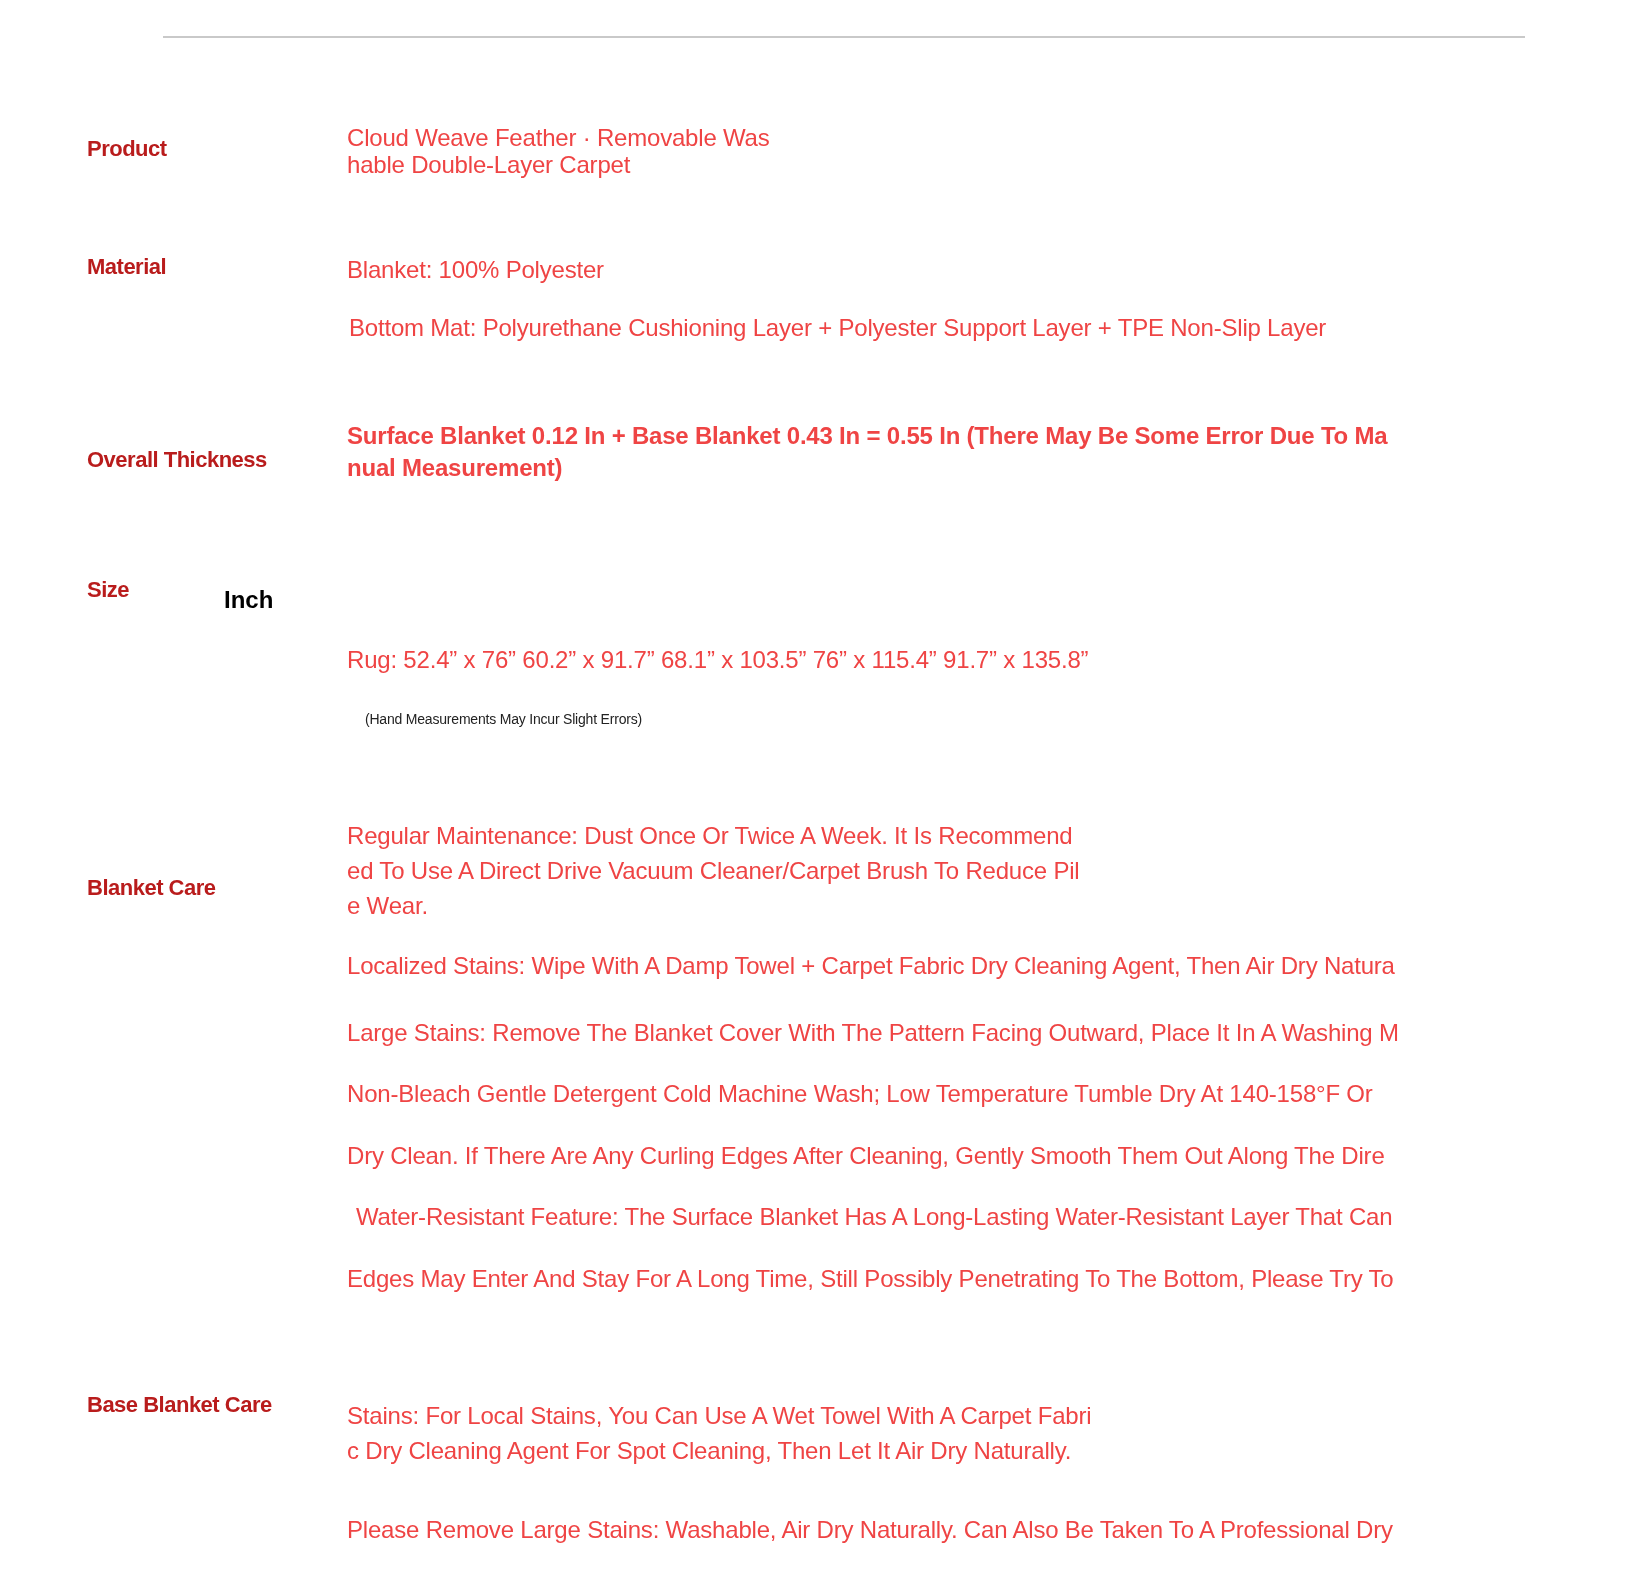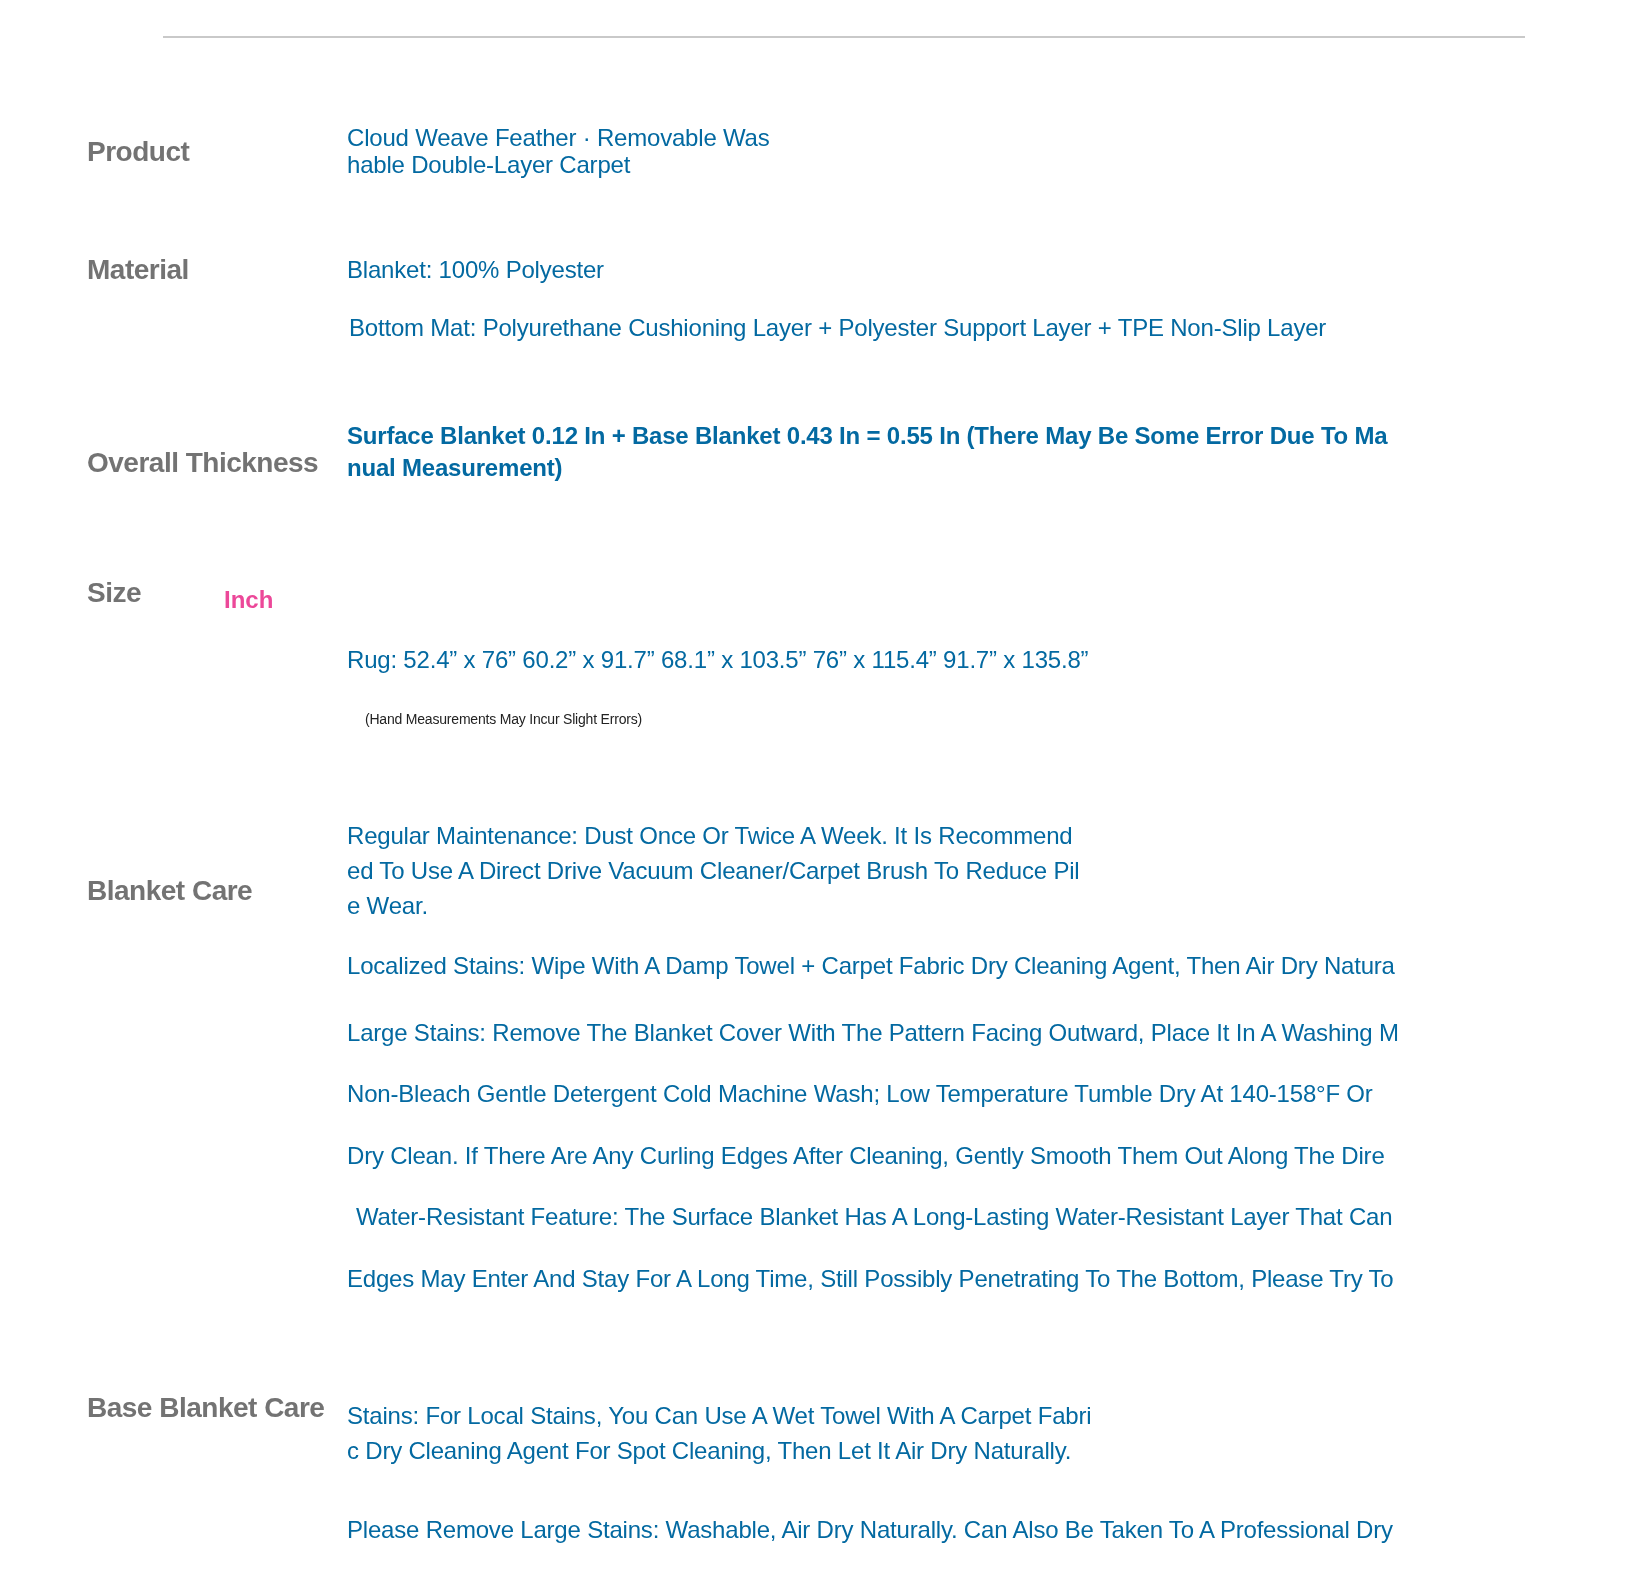--- a/index.html
+++ b/index.html
@@ -9,31 +9,31 @@
     overflow:hidden;
     background:#ffffff;
     font-family:"Liberation Sans", sans-serif;
     color:#1c1c1c;
   }
   .divider{
     position:absolute;height:2px;background:#c9c9c9;
   }
   .row-label{
     position:absolute;left:87px;
-    font-size:28px;font-weight:700;color:#737373;
+    font-size:22px;font-weight:700;color:#b91c1c;
     letter-spacing:-0.5px;white-space:pre;line-height:1.1;
   }
   .unit-label{
     position:absolute;left:224px;
-    font-size:24px;font-weight:700;color:#ec4899;
+    font-size:24px;font-weight:700;color:#000000;
     white-space:pre;
   }
   .val{
     position:absolute;left:347px;
-    font-size:24px;font-weight:400;color:#0369a1;
+    font-size:24px;font-weight:400;color:#ef4444;
     letter-spacing:-0.2px;
     white-space:pre;line-height:35px;
   }
   .val.bold{font-weight:700;}
   .val.small{font-size:14px;color:#222;}
   .val.wrap2{line-height:27px;}
 </style>
 </head>
 <body>
 

